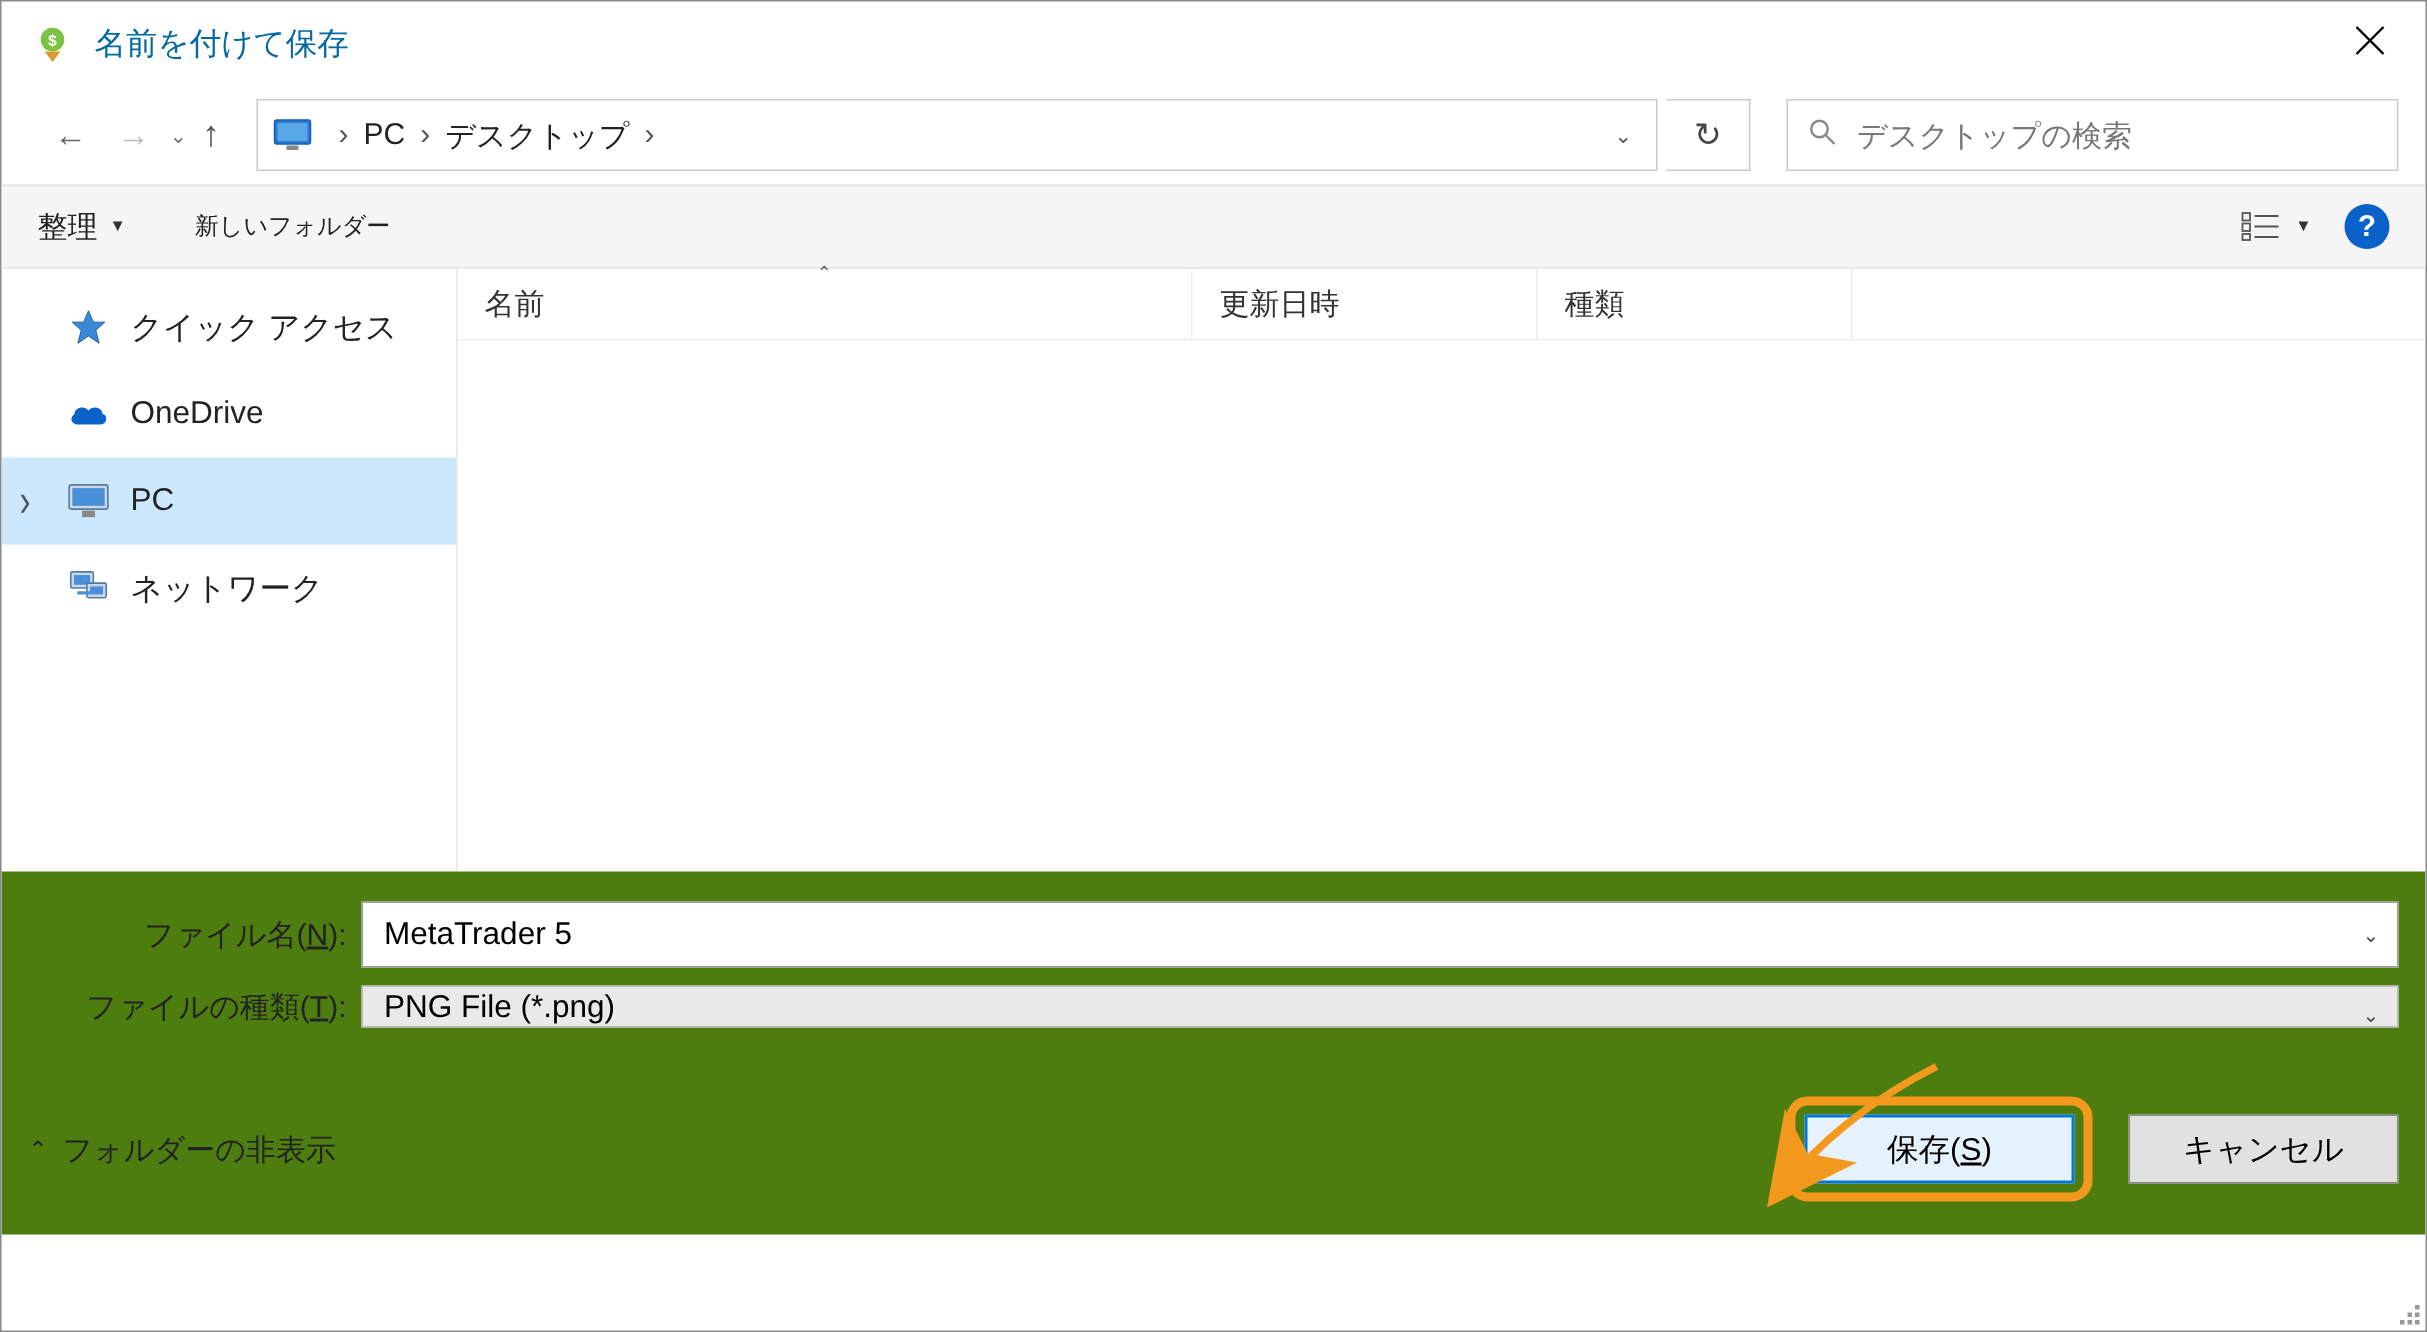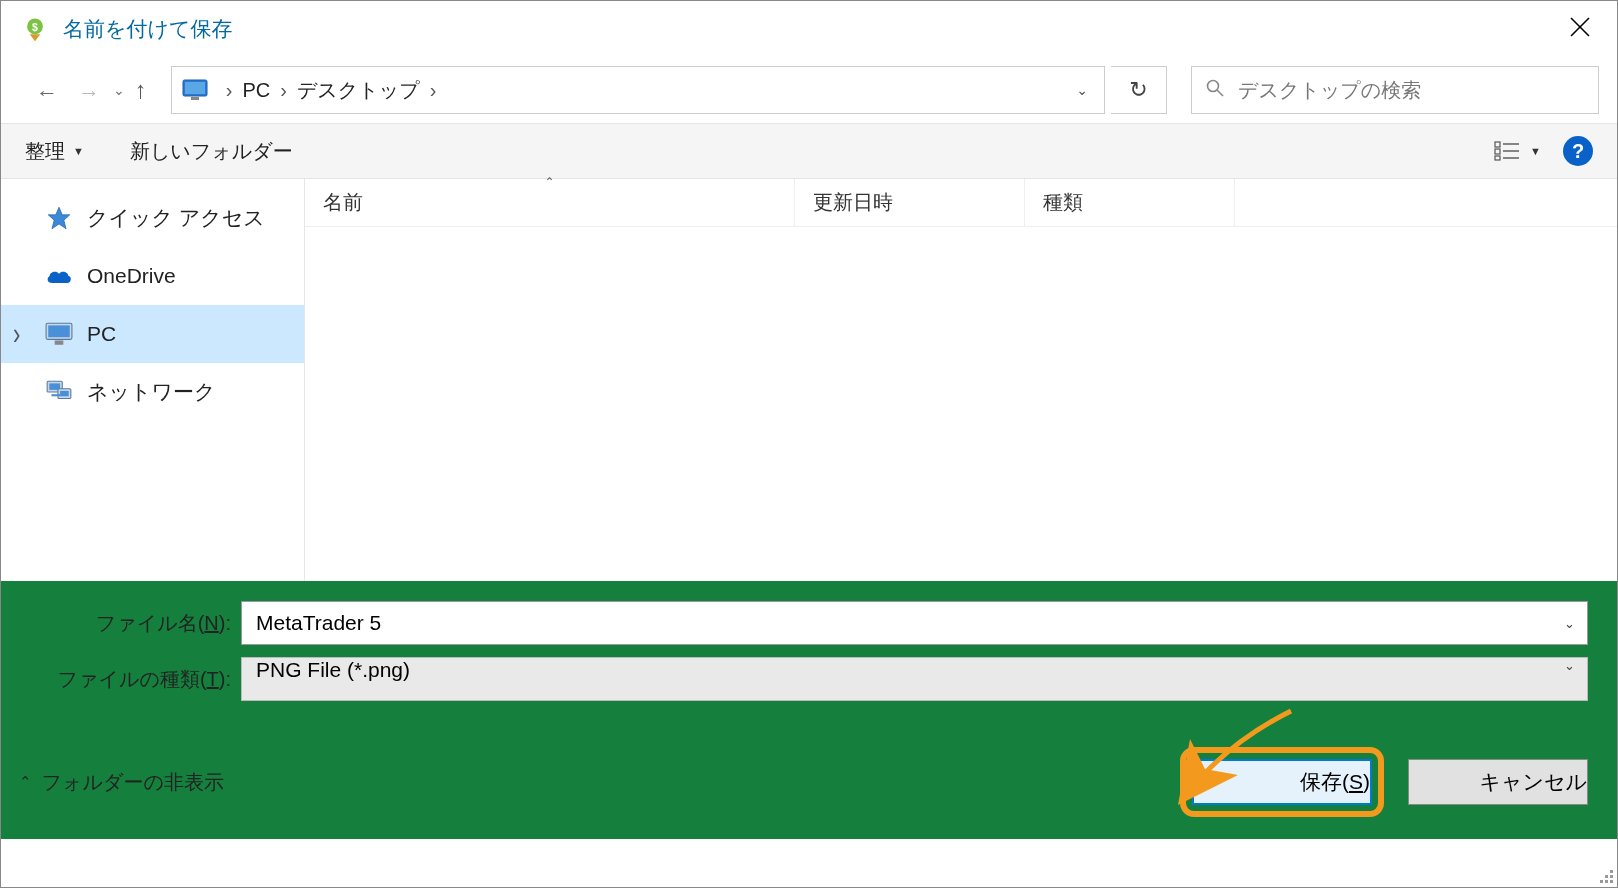--- a/index.html
+++ b/index.html
@@ -20,21 +20,21 @@
 .addressbar .sep { color: #555; padding: 0 4px; }
 .addressbar .drop { margin-left: auto; font-size: 14px; color: #555; cursor: pointer; padding: 0 6px; }
 .refresh-btn { width: 56px; height: 48px; border-left: none; border: 1px solid #ccc; border-left: none; display: flex; align-items: center; justify-content: center; font-size: 22px; color: #444; cursor: pointer; }
 .searchbox { width: 408px; height: 48px; border: 1px solid #ccc; display: flex; align-items: center; padding: 0 14px; margin-left: 18px; }
 .searchbox .sicon { font-size: 18px; color: #888; margin-right: 14px; }
 .searchbox .splace { font-size: 20px; color: #777; }
 
 .toolbar { height: 56px; background: #f5f5f5; border-top: 1px solid #e4e4e4; border-bottom: 1px solid #e4e4e4; display: flex; align-items: center; padding: 0 24px; }
 .toolbar .org { font-size: 20px; color: #222; cursor: pointer; display: flex; align-items: center; gap: 8px; }
 .toolbar .org .caret { font-size: 11px; color: #333; }
-.toolbar .newfolder { margin-left: 46px; font-size: 20px; color: #222; cursor: pointer; }
+.toolbar .newfolder { margin-left: 46px; font-size: 16px; color: #222; cursor: pointer; }
 .toolbar .right { margin-left: auto; display: flex; align-items: center; gap: 22px; }
 .view-btn { display: flex; align-items: center; gap: 10px; font-size: 20px; color: #333; cursor: pointer; }
 .view-btn .caret { font-size: 11px; }
 .help-btn { width: 30px; height: 30px; border-radius: 50%; background: #0a62c9; color: #fff; display: flex; align-items: center; justify-content: center; font-size: 20px; font-weight: bold; cursor: pointer; }
 
 .body-area { display: flex; height: 402px; }
 .sidebar { width: 304px; border-right: 1px solid #e6e6e6; padding-top: 10px; }
 .sidebar .item { height: 58px; display: flex; align-items: center; padding-left: 44px; font-size: 21px; color: #222; cursor: pointer; gap: 14px; }
 .sidebar .item.selected { background: #cce8ff; position: relative; }
 .sidebar .item.selected::before { content: '›'; position: absolute; left: 12px; color: #555; font-size: 22px; transform: scaleY(1.4); }
@@ -42,35 +42,35 @@
 
 .filelist { flex: 1; }
 .columns { height: 48px; display: flex; align-items: center; font-size: 20px; color: #333; border-bottom: 1px solid #eee; }
 .col { padding-left: 18px; border-right: 1px solid #eee; height: 100%; display: flex; align-items: center; }
 .col.name { width: 490px; position: relative; }
 .col.name .sort { position: absolute; left: 50%; top: -4px; transform: translateX(-50%); font-size: 12px; color: #666; }
 .col.date { width: 230px; }
 .col.type { width: 210px; align-items: center; }
 .col.size { flex: 1; border-right: none; }
 
-.bottom { background: #15803d; padding: 20px 29px 22px 18px; position: relative; }
+.bottom { background: #4d7c0f; padding: 20px 18px 22px 18px; position: relative; }
 .field-row { display: flex; align-items: center; margin-bottom: 12px; }
 .field-row .lbl { width: 222px; text-align: right; font-size: 20px; color: #222; padding-right: 10px; }
 .field-row .lbl .u { text-decoration: underline; }
 .fn-input { flex: 1; height: 44px; border: 1px solid #999; background: #fff; padding: 0 14px; font-size: 21px; display: flex; align-items: center; position: relative; }
 .fn-input .caret { position: absolute; right: 12px; font-size: 13px; color: #444; }
-.ft-select { flex: 1; height: 44px; border: 1px solid #bbb; background: #e9e9e9; padding: 0 14px; font-size: 21px; display: flex; align-items: flex-start; position: relative; cursor: pointer; }
+.ft-select { flex: 1; height: 28px; border: 1px solid #bbb; background: #e9e9e9; padding: 0 14px; font-size: 21px; display: flex; align-items: flex-end; position: relative; cursor: pointer; }
 .ft-select .caret { position: absolute; right: 12px; font-size: 13px; color: #444; }
 
 .footer-row { display: flex; align-items: center; margin-top: 46px; }
 .hide-folders { font-size: 20px; color: #222; display: flex; align-items: center; gap: 10px; cursor: pointer; }
 .hide-folders .chev { font-size: 15px; }
 .btns { margin-left: auto; display: flex; align-items: center; gap: 24px; }
 .save-wrap { border: 6px solid #f39a1e; border-radius: 14px; padding: 6px; }
-.btn { width: 180px; height: 46px; border: 1px solid #888; background: #e1e1e1; font-size: 21px; display: flex; align-items: center; justify-content: flex-end; cursor: pointer; }
+.btn { width: 180px; height: 46px; border: 1px solid #888; background: #e1e1e1; font-size: 21px; display: flex; align-items: center; justify-content: center; cursor: pointer; }
 .btn.save { border: 2px solid #0078d7; background: #e5f1fb; }
 .btn .u { text-decoration: underline; }
 
 .arrow-overlay { position: absolute; pointer-events: none; }
 
 .resize-grip { position: absolute; right: 4px; bottom: 4px; width: 18px; height: 18px; }
 .resize-grip span { position: absolute; width: 3px; height: 3px; background: #999; }
 </style>
 </head>
 <body>

